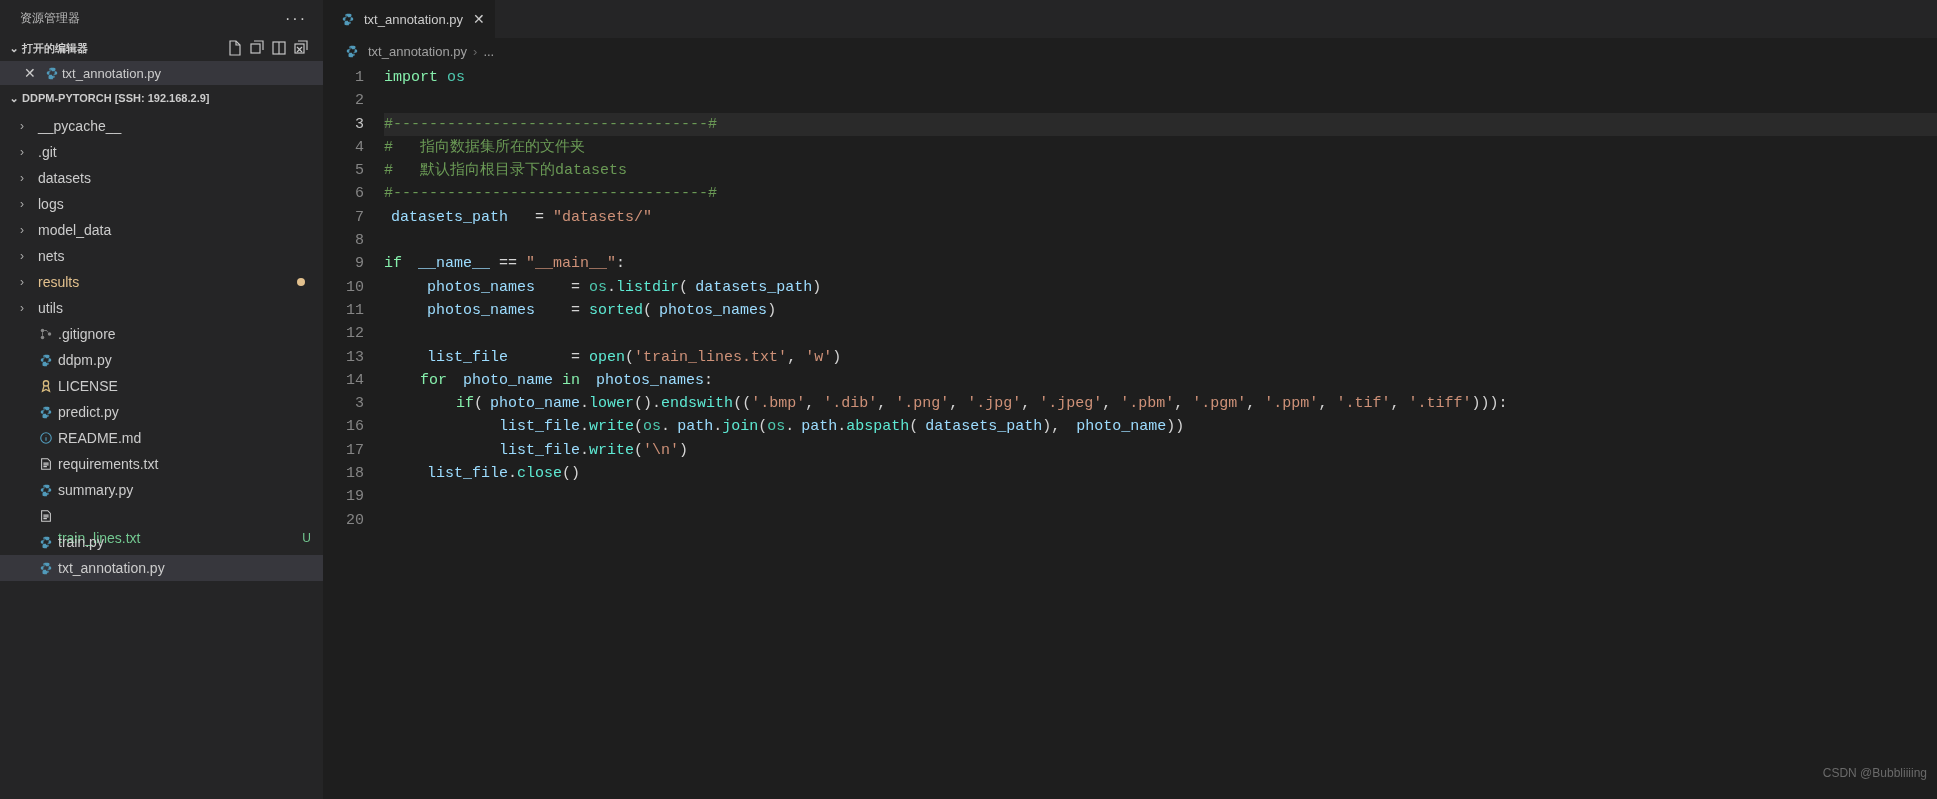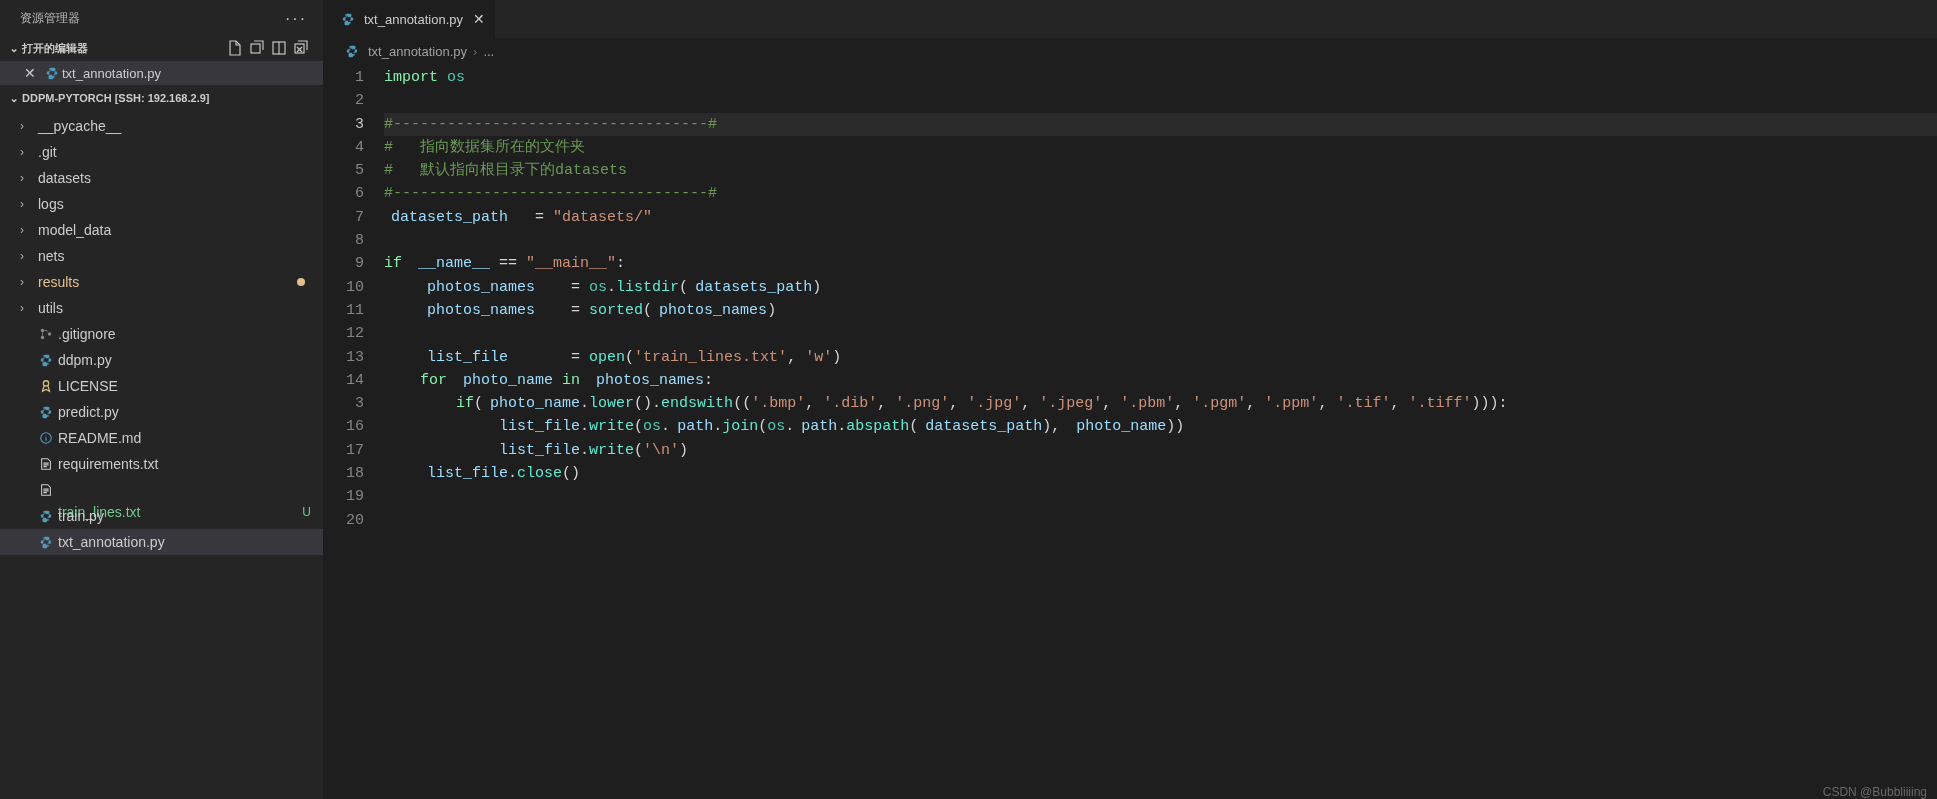--- a/index.html
+++ b/index.html
@@ -101,21 +101,21 @@
 .code { flex: 1; color: #d4d4d4; }
 .code-line { height: 23.3px; white-space: pre; }
 .code-line.active { background: #2a2a2a; }
 .kw { color: #86efac; }
 .mod { color: #4ec9b0; }
 .var { color: #9cdcfe; margin-left: 7px; }
 .fn { color: #5eead4; }
 .str { color: #ce9178; }
 .cmt { color: #6a9955; }
 .op { color: #d4d4d4; }
-.watermark { position: absolute; bottom: 0; right: 10px; color: #6a6a6a; font-size: 12px; }
+.watermark { position: absolute; bottom: 19px; right: 10px; color: #6a6a6a; font-size: 12px; }
 </style>
 </head>
 <body>
 
 <div class="sidebar">
   <div class="sidebar-header">
     <span>资源管理器</span>
     <span class="more-icon">···</span>
   </div>
 
@@ -255,20 +255,30 @@
       </div>
       <div class="tree-item">
         <span class="folder-chev"></span>
         <span class="file-icon txt-c">
           <svg viewBox="0 0 16 16" fill="none" stroke="currentColor" stroke-width="1.2">
             <path d="M3 2h7l3 3v9H3z"></path>
             <path d="M5 7h6M5 9h6M5 11h4"></path>
           </svg>
         </span>
         <span class="name ">requirements.txt</span>
+      </div>
+      <div class="tree-item">
+        <span class="folder-chev"></span>
+        <span class="file-icon python-c">
+          <svg viewBox="0 0 16 16" fill="currentColor">
+            <path d="M7 2C5 2 5 3 5 4v1h3v1H4C2 6 2 8 2 8s0 2 2 2h1V8c0-1 1-2 2-2h3c1 0 2-1 2-2V4c0-1 0-2-2-2H7zm-1 1a.5.5 0 110 1 .5.5 0 010-1z"></path>
+            <path d="M9 14c2 0 2-1 2-2v-1H8v-1h4c2 0 2-2 2-2s0-2-2-2h-1v2c0 1-1 2-2 2H6c-1 0-2 1-2 2v1c0 1 0 2 2 2h3zm1-1a.5.5 0 110-1 .5.5 0 010 1z"></path>
+          </svg>
+        </span>
+        <span class="name ">summary.py</span>
       </div>
       <div class="tree-item">
         <span class="folder-chev"></span>
         <span class="file-icon txt-c">
           <svg viewBox="0 0 16 16" fill="none" stroke="currentColor" stroke-width="1.2">
             <path d="M3 2h7l3 3v9H3z"></path>
             <path d="M5 7h6M5 9h6M5 11h4"></path>
           </svg>
         </span>
         <span class="name untracked">train_lines.txt</span>

